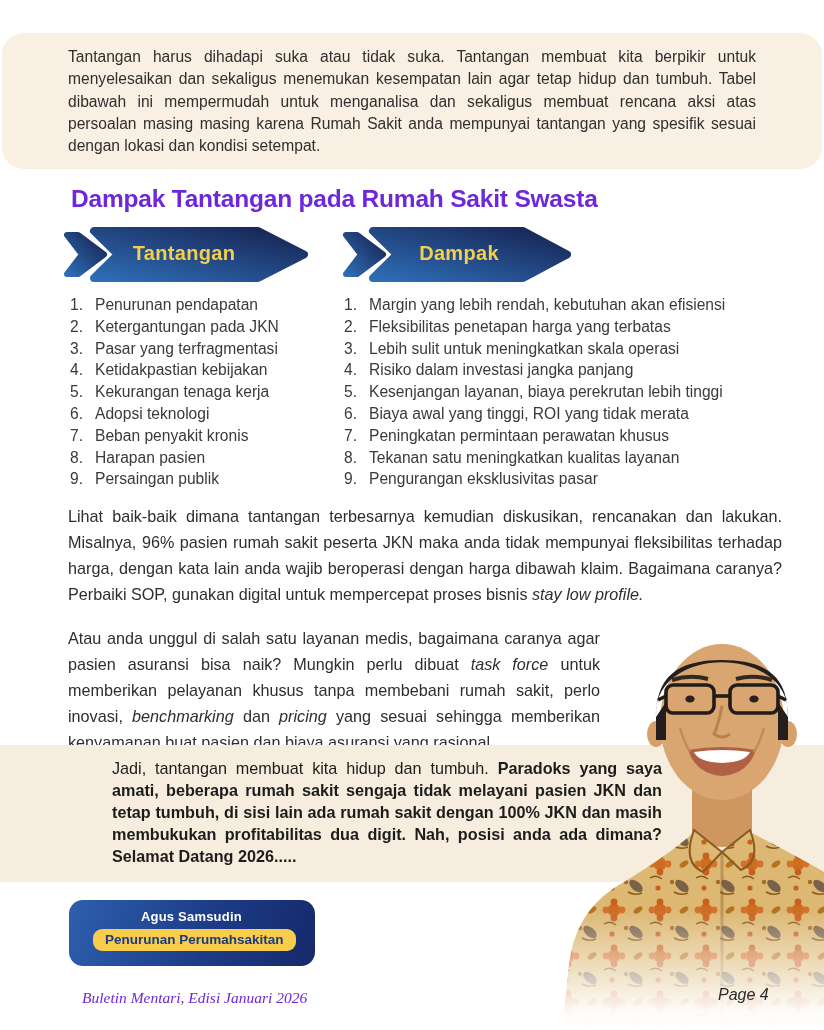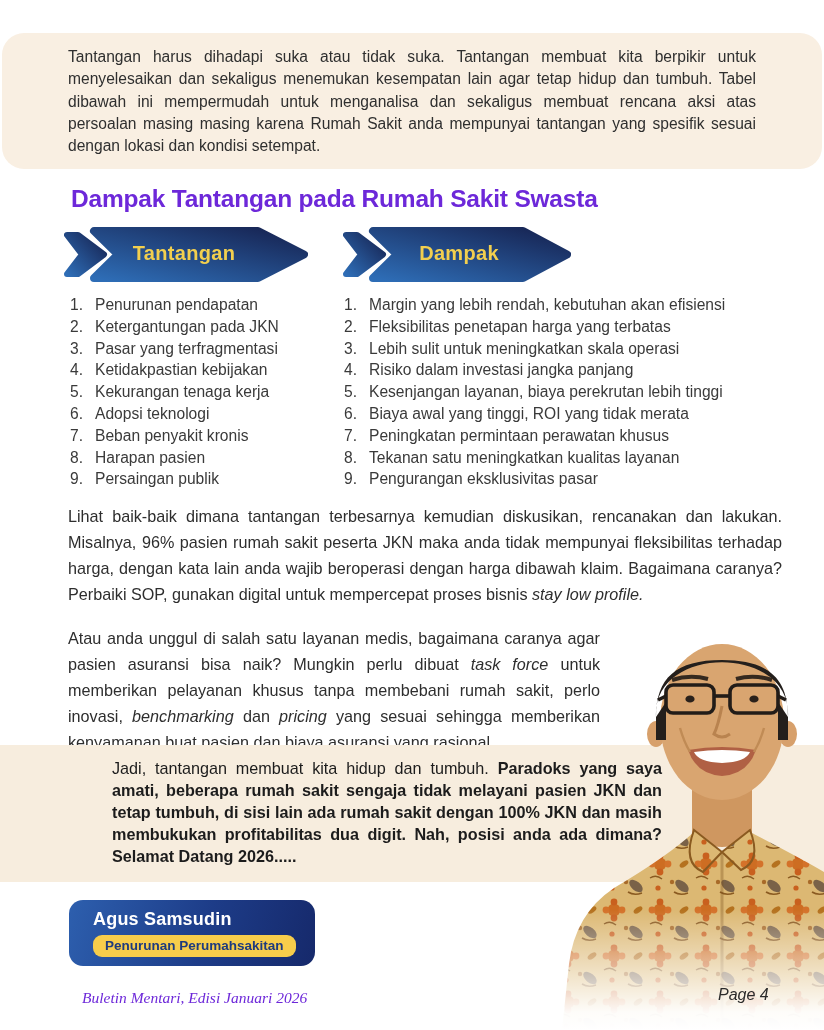--- a/index.html
+++ b/index.html
@@ -36,21 +36,21 @@
 
   .highlight-box{position:absolute;left:0;top:745px;width:824px;height:137px;
                  background:#f7edde;z-index:1;}
   #para-3{left:68px;top:757px;width:550px;line-height:22px;color:#1c1c1c;z-index:2;margin-left:44px;}
 
   .portrait{position:absolute;left:556px;top:622px;width:268px;height:408px;z-index:3;}
 
   .author-badge{position:absolute;left:69px;top:900px;width:246px;height:66px;z-index:4;
                 background:linear-gradient(105deg,#2d5fae 0%,#1d3c88 55%,#16296b 100%);
                 border-radius:14px;box-sizing:border-box;padding:9px 0 0 24px;}
-  .author-name{font-size:18px;font-weight:bold;color:#ffffff;letter-spacing:0.2px;}
+  .author-name{font-size:13px;font-weight:bold;color:#ffffff;letter-spacing:0.2px;margin-left:48px;}
   .author-title{display:inline-block;margin-top:5px;background:#f7cd4b;color:#1d3a7e;
                 font-size:13.5px;font-weight:bold;padding:3px 12px 4px 12px;border-radius:9px;}
 
   .footer-edition{position:absolute;left:82px;top:989px;font-style:italic;
                   font-size:15.5px;color:#6d28d9;z-index:4;font-family:Liberation Serif, serif;}
   .footer-page{position:absolute;left:718px;top:986px;font-style:italic;
                font-size:16px;color:#2b2b2b;z-index:5;}
 </style>
 </head>
 <body>

